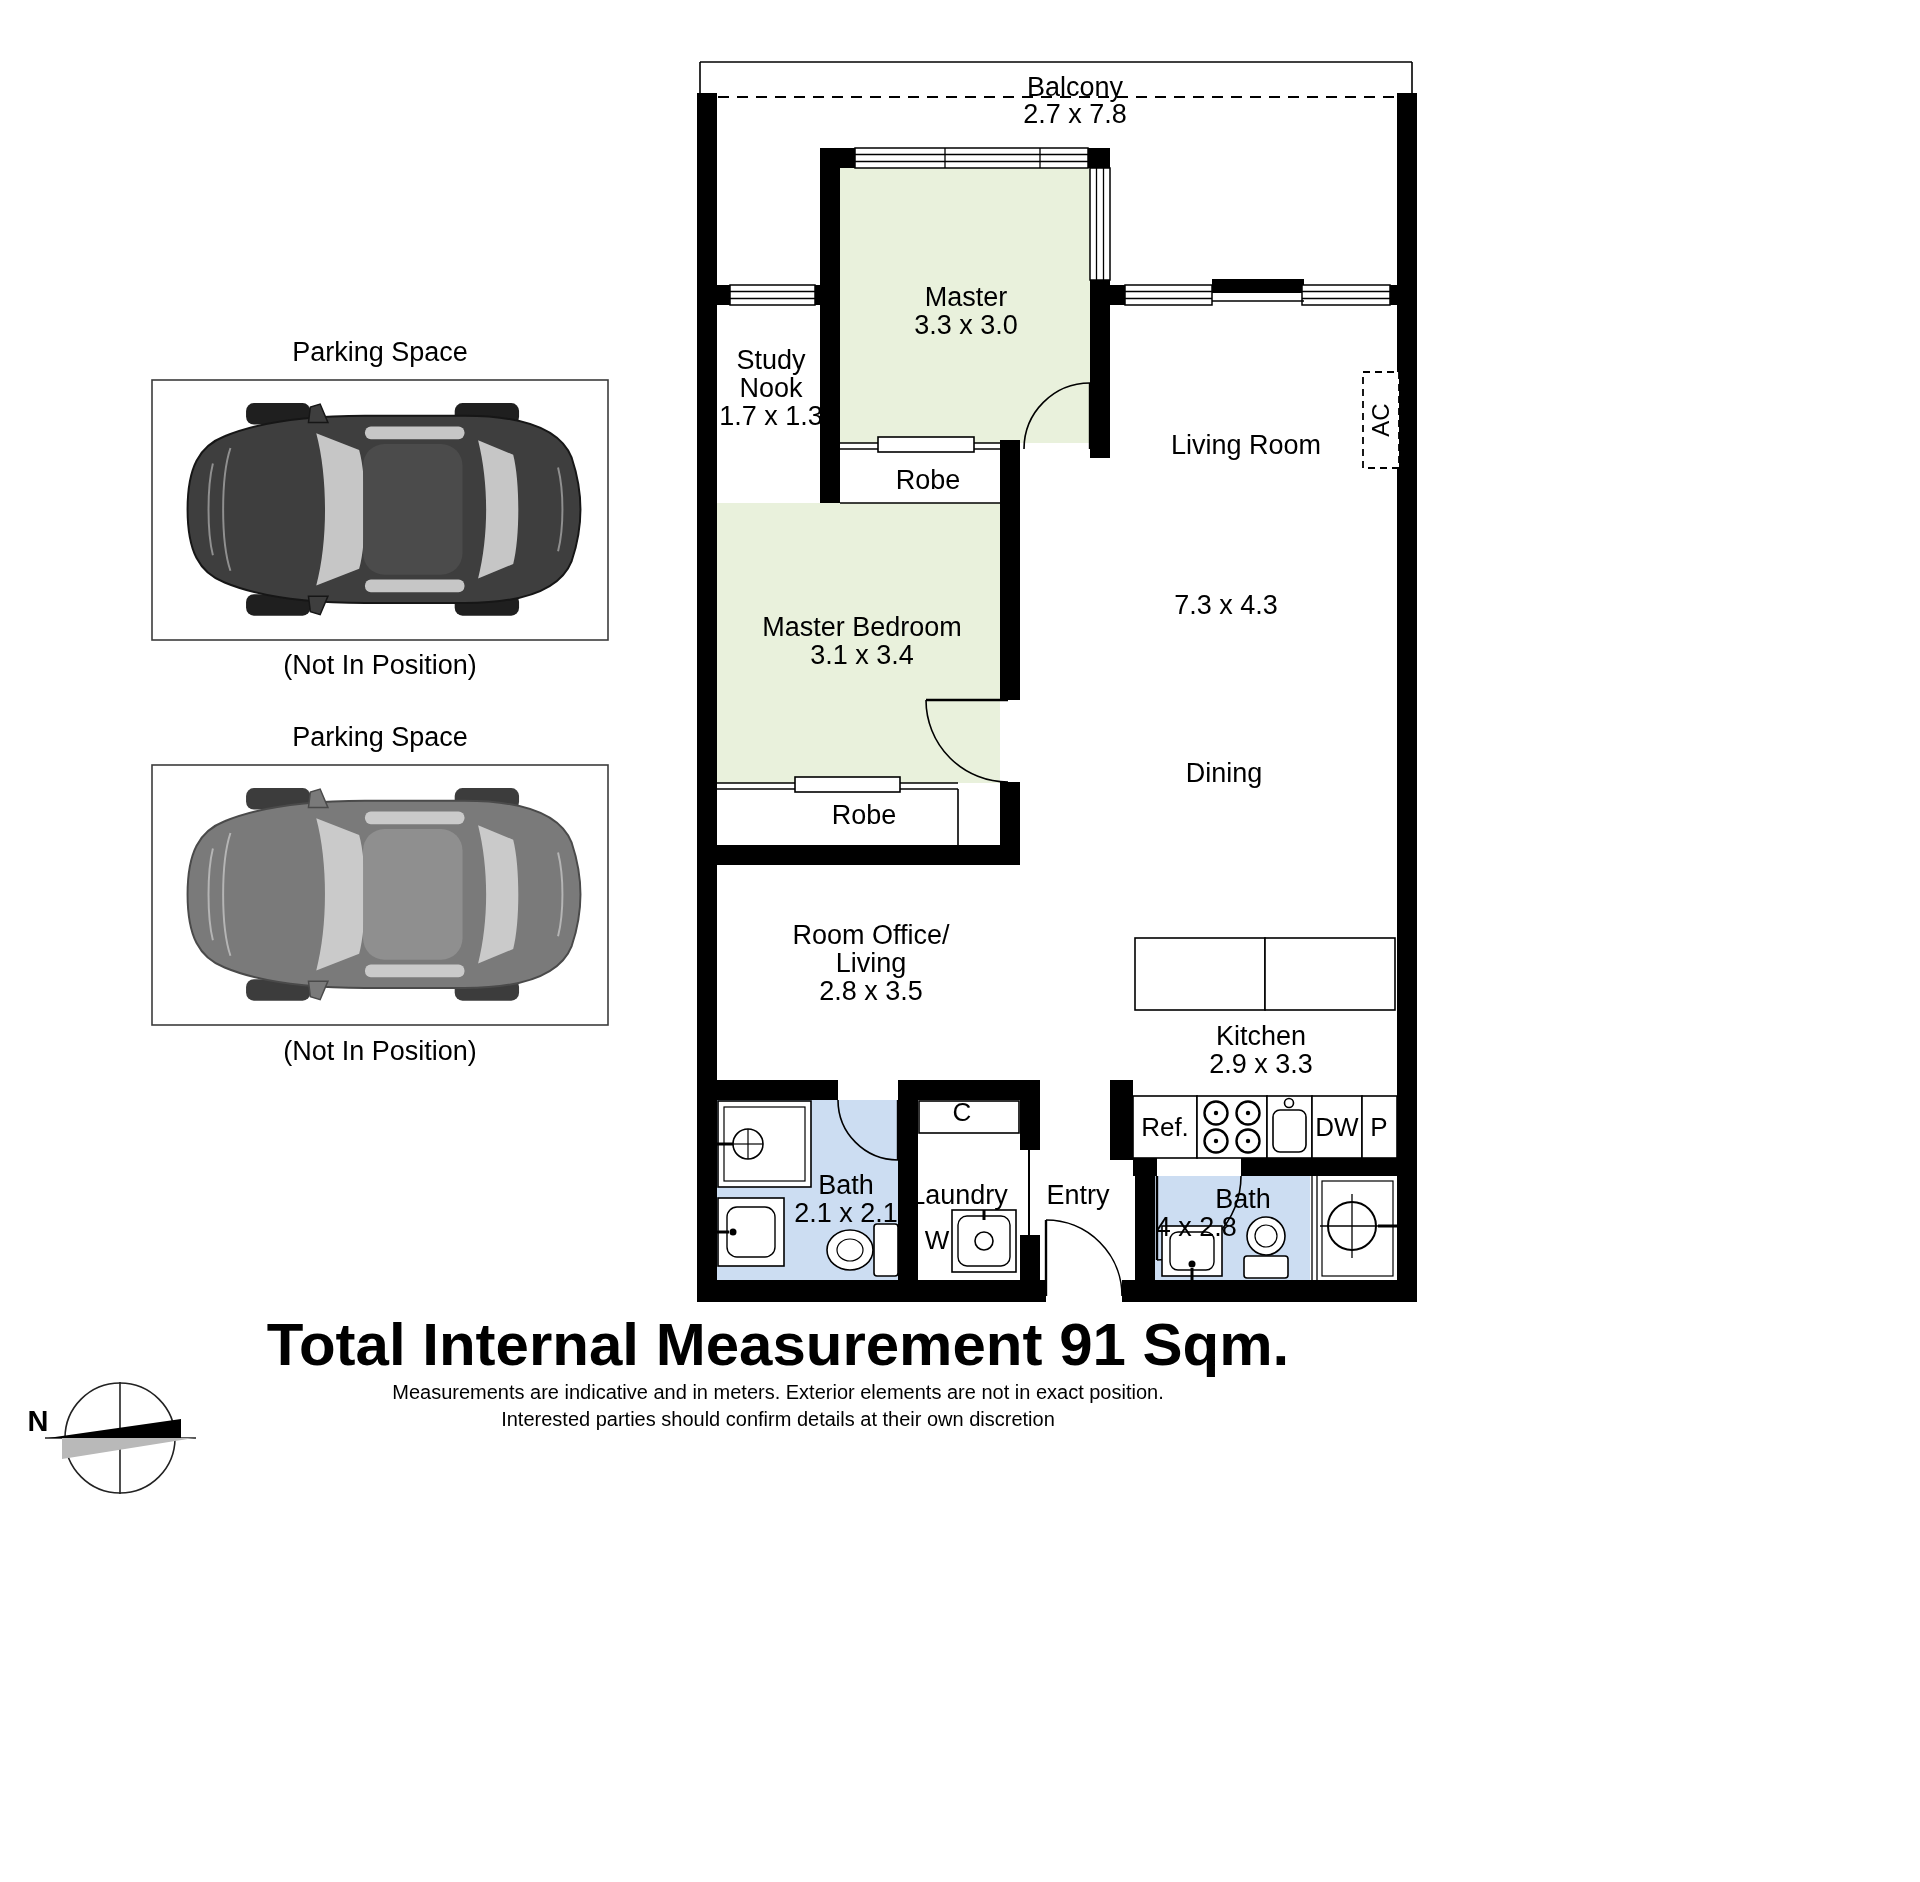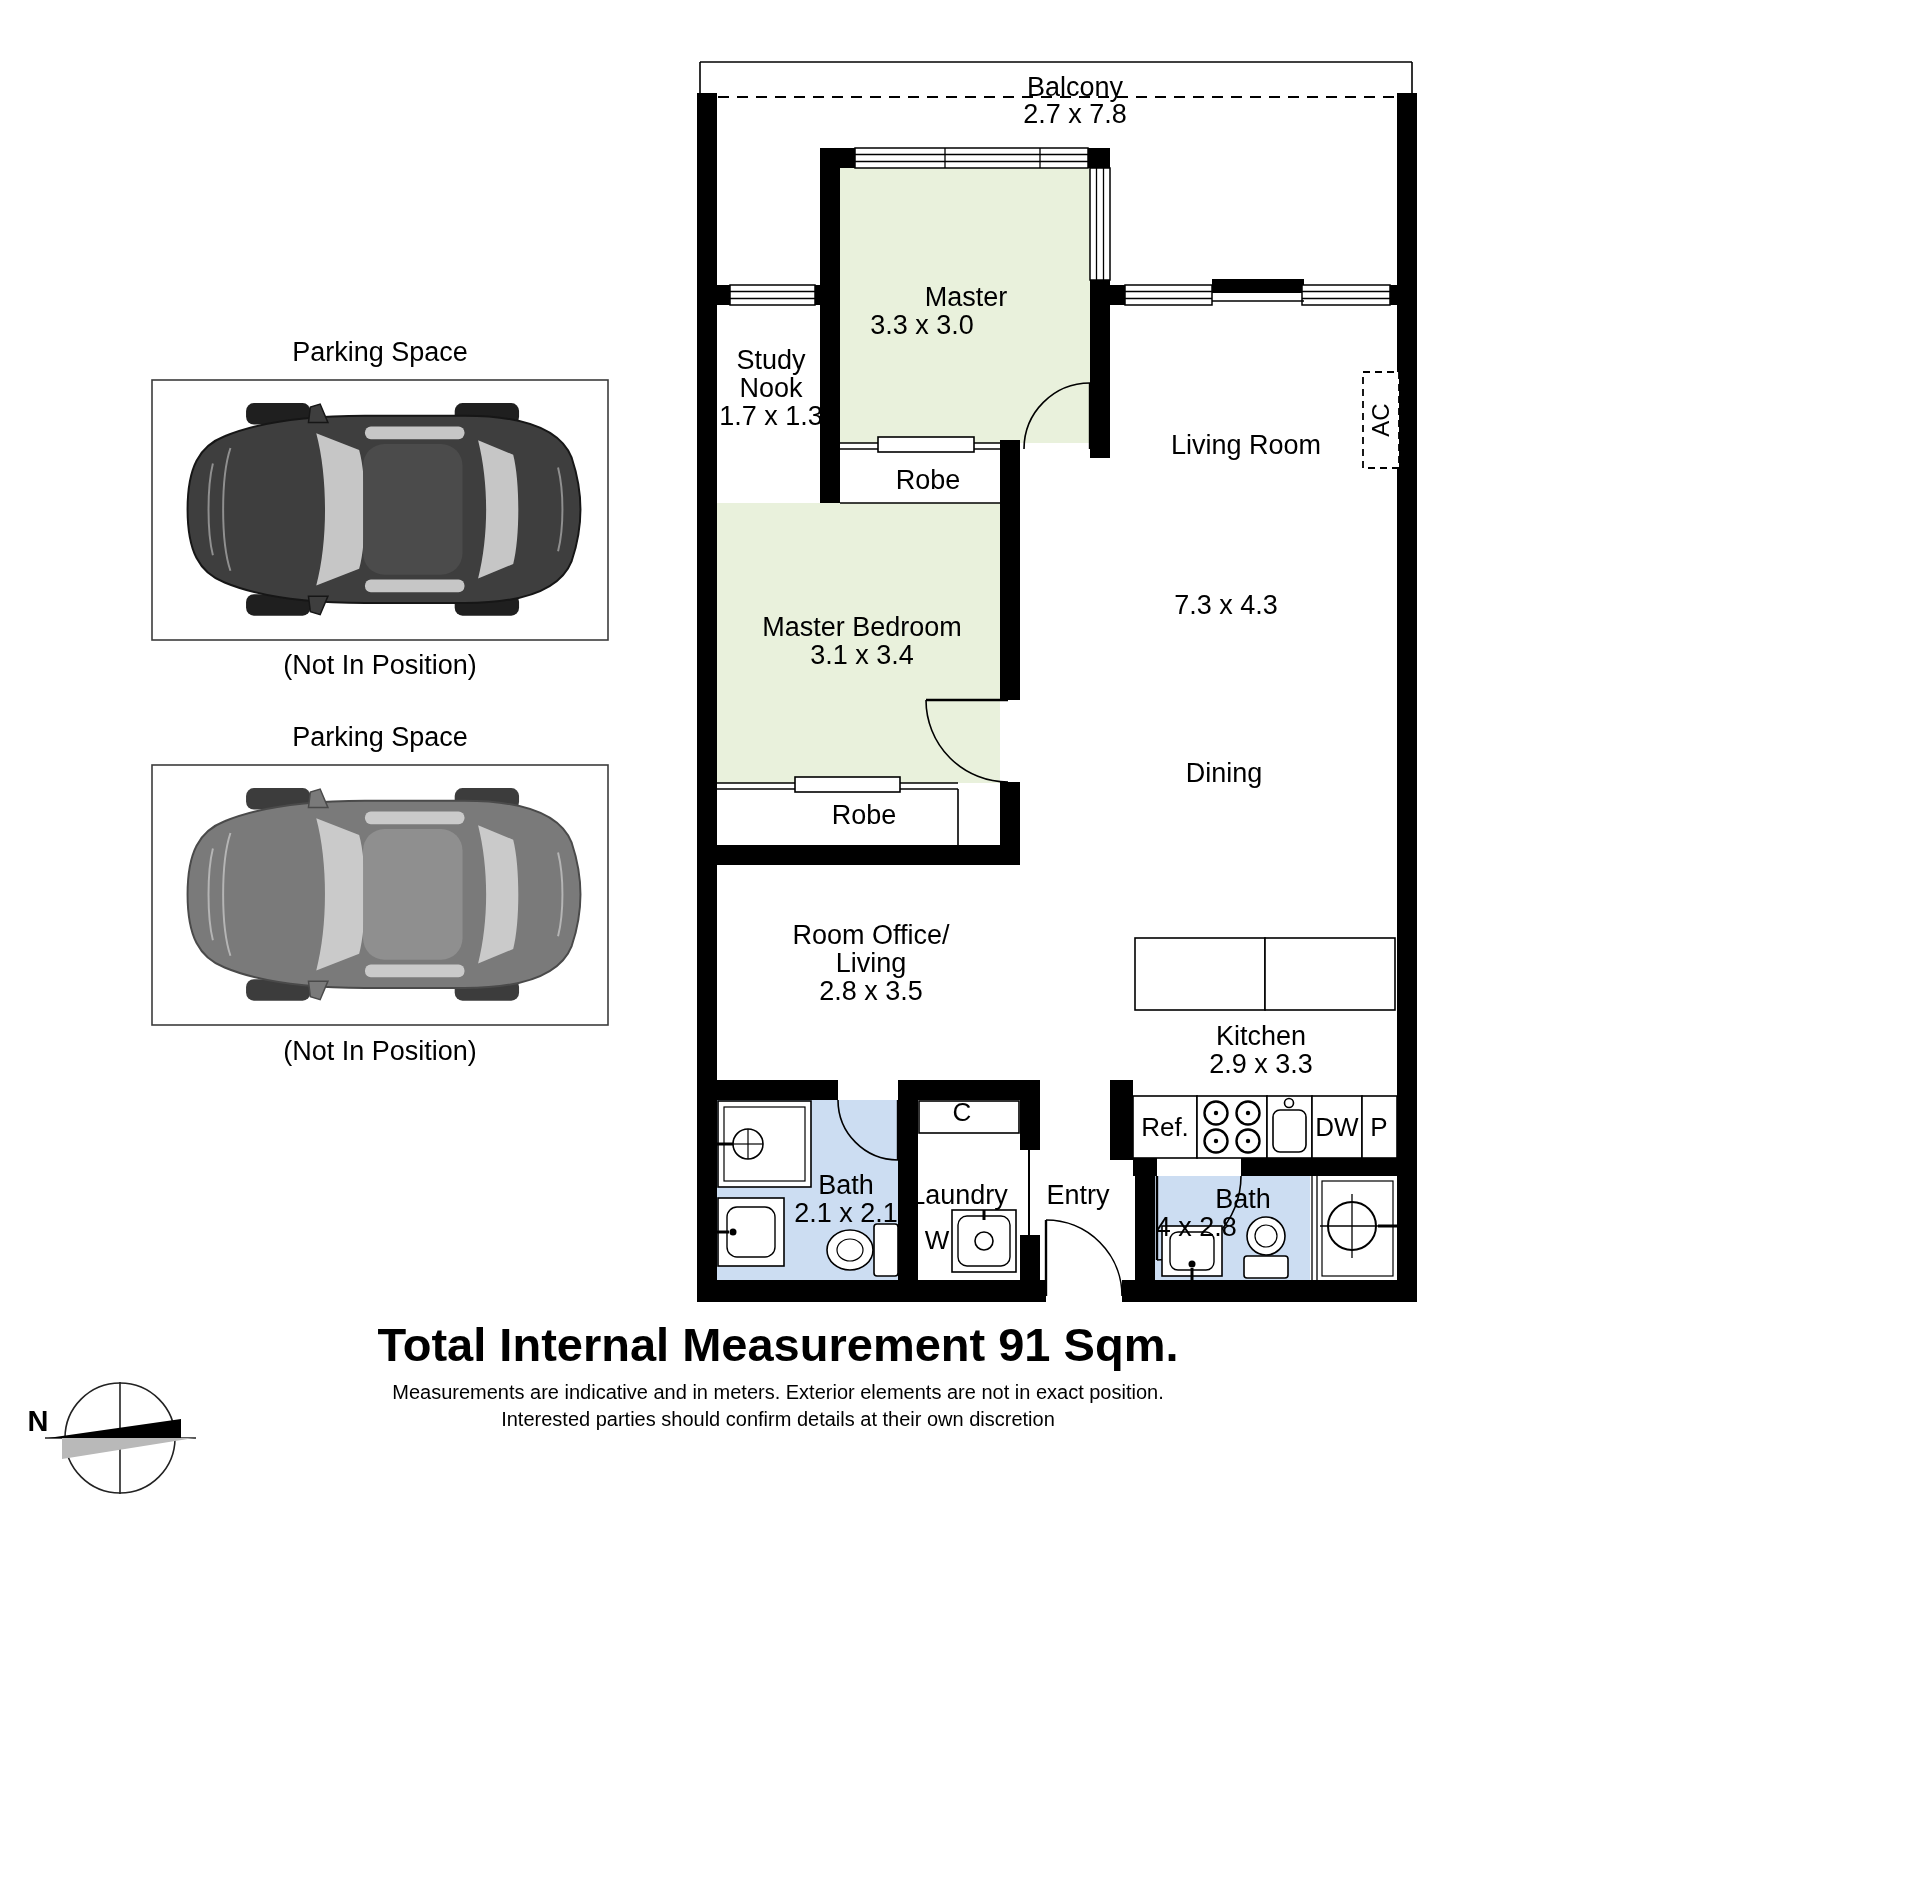--- a/index.html
+++ b/index.html
@@ -5,21 +5,21 @@
   *{box-sizing:border-box}
   html,body{margin:0;padding:0;background:#fff}
   .page{position:relative;width:1920px;height:1882px;background:#fff;
         font-family:"Liberation Sans","DejaVu Sans",sans-serif;color:#000;overflow:hidden}
   svg.gfx{position:absolute;left:0;top:0;width:1920px;height:1882px}
   .lbl{position:absolute;transform:translate(-50%,-50%);white-space:nowrap;
        font-size:27px;text-align:center;z-index:2;line-height:1.1}
   .s24{font-size:24px}
   .s26{font-size:26px}
   .vert{transform:translate(-50%,-50%) rotate(-90deg)}
-  .title{font-size:47px;font-weight:bold}
+  .title{font-size:60px;font-weight:bold}
   .fine{font-size:20px}
   .north{font-size:29px;font-weight:bold}
   .wall{fill:#000}
   .winrect{fill:#fff;stroke:#000;stroke-width:1.5}
   .winline{stroke:#000;stroke-width:1.3}
   .thin{stroke:#000;stroke-width:1.6;fill:none}
   .fix{fill:#fff;stroke:#000;stroke-width:1.6}
   .arc{fill:none;stroke:#000;stroke-width:1.6}
   .leaf{stroke:#000;stroke-width:2.4}
 </style>
@@ -261,21 +261,21 @@
 <div class="lbl" style="left:380px;top:1052px">(Not In Position)</div>
 
 <div class="lbl" style="left:1075px;top:88px">Balcony</div>
 <div class="lbl" style="left:1075px;top:115px">2.7 x 7.8</div>
 
 <div class="lbl" style="left:771px;top:361px">Study</div>
 <div class="lbl" style="left:771px;top:389px">Nook</div>
 <div class="lbl" style="left:771px;top:417px">1.7 x 1.3</div>
 
 <div class="lbl" style="left:966px;top:298px">Master</div>
-<div class="lbl" style="left:922px;top:326px">3.3 x 3.0</div>
+<div class="lbl" style="left:966px;top:326px">3.3 x 3.0</div>
 <div class="lbl" style="left:928px;top:481px">Robe</div>
 
 <div class="lbl" style="left:1246px;top:446px">Living Room</div>
 <div class="lbl" style="left:1226px;top:606px">7.3 x 4.3</div>
 <div class="lbl" style="left:1224px;top:774px">Dining</div>
 
 <div class="lbl" style="left:862px;top:628px">Master Bedroom</div>
 <div class="lbl" style="left:862px;top:656px">3.1 x 3.4</div>
 <div class="lbl" style="left:864px;top:816px">Robe</div>
 

